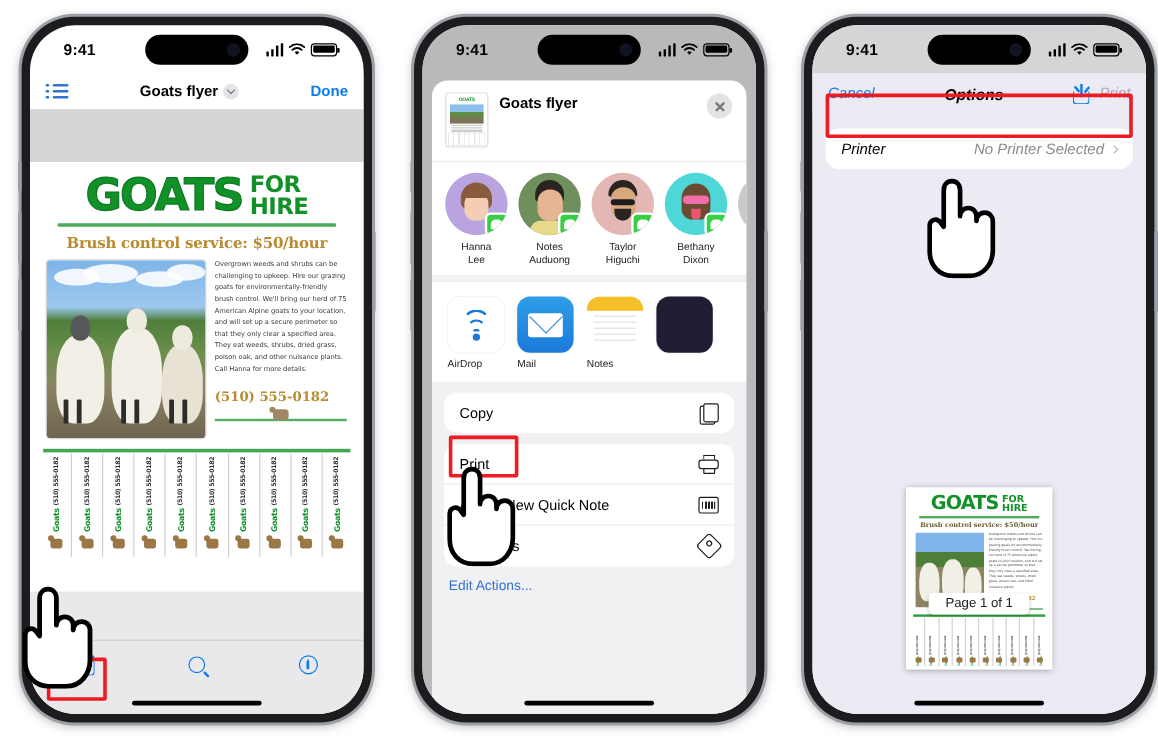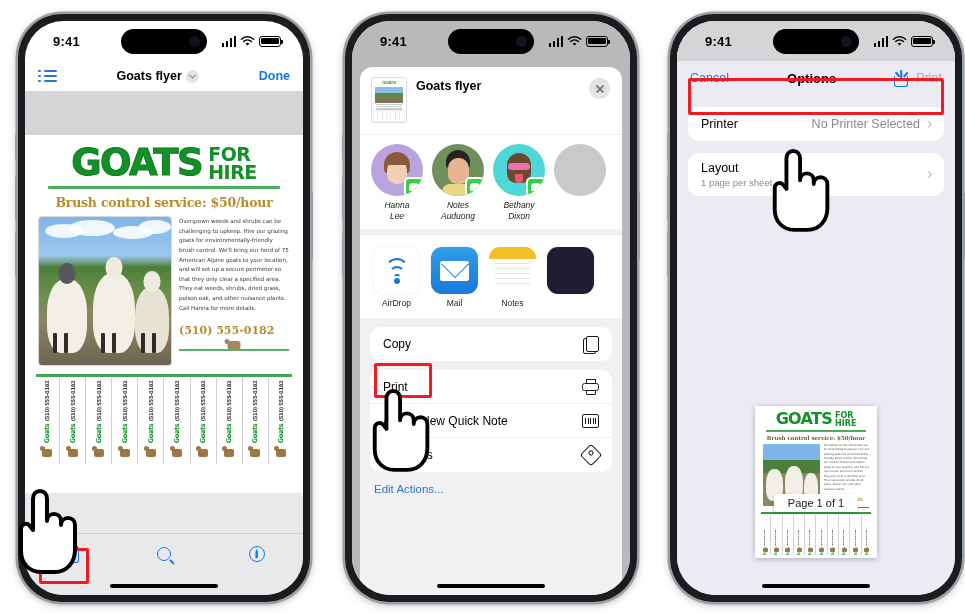--- a/index.html
+++ b/index.html
@@ -317,40 +317,40 @@
   .close-btn::before, .close-btn::after {
     content:""; position:absolute; width:10px;height:1.6px;background:#7a7a80;border-radius:1px;
   }
   .close-btn::before { transform:rotate(45deg); }
   .close-btn::after { transform:rotate(-45deg); }
 
   .contacts-row {
     background:#fff; display:flex; gap:9px; padding:9px 11px 8px;
     border-top:1px solid #ececef; overflow:hidden;
   }
-  .contact { width:52px; flex:none; text-align:center;font-style:italic; }
+  .contact { width:52px; flex:none; text-align:center; }
   .avatar {
     width:52px;height:52px;border-radius:50%;position:relative;margin:0 auto;
     overflow:hidden;
   }
   .av-badge {
     position:absolute; right:-1px; bottom:-1px;
     width:20px;height:20px;border-radius:5px;background:#37d045;
     border:2px solid #fff; display:flex;align-items:center;justify-content:center;
   }
   .av-badge::after {
     content:""; width:10px;height:8px;background:#fff;
     border-radius:5px 5px 5px 1px;
   }
   .c-name { font-size:8.5px; color:#1c1c1e; line-height:1.25; margin-top:4px; }
   .apps-row {
     background:#fff; display:flex; gap:11px; padding:12px 13px 10px;
     border-top:1px solid #ececef; overflow:hidden; margin-top:5px;
   }
-  .app { width:47px; flex:none; text-align:center; }
+  .app { width:47px; flex:none; }
   .app-icon {
     width:47px;height:47px;border-radius:11px;margin:0 auto;
     display:flex;align-items:center;justify-content:center;position:relative;
     box-shadow:0 0 0 .6px rgba(0,0,0,.07);
   }
   .app-name { font-size:8.5px; color:#1c1c1e; margin-top:4px; }
   .airdrop-rings { position:relative;width:26px;height:26px; }
   .airdrop-rings i {
     position:absolute; left:50%; bottom:2px; transform:translateX(-50%);
     border:2px solid #1a78d8; border-bottom-color:transparent;
@@ -796,20 +796,32 @@
               <div style="position:absolute;left:14px;top:6px;width:24px;height:18px;background:#2a2420;border-radius:12px 12px 3px 3px"></div>
               <div style="position:absolute;left:16px;top:14px;width:21px;height:26px;background:#e6b694;border-radius:10px 10px 9px 9px"></div>
               <div style="position:absolute;left:10px;bottom:0;width:33px;height:12px;background:#e8d98a;border-radius:8px 8px 0 0"></div>
               <div class="av-badge"></div>
             </div>
             <div class="c-name">
               <span>Notes</span><br><span>Auduong</span>
             </div>
           </div>
           <div class="contact">
+            <div class="avatar" style="background:#e3b7b3">
+              <div style="position:absolute;left:14px;top:6px;width:24px;height:14px;background:#2a2420;border-radius:12px 12px 2px 2px"></div>
+              <div style="position:absolute;left:16px;top:12px;width:21px;height:26px;background:#d9a87f;border-radius:10px 10px 9px 9px"></div>
+              <div style="position:absolute;left:16px;top:22px;width:20px;height:5px;background:#1c1c1e;border-radius:3px"></div>
+              <div style="position:absolute;left:19px;top:30px;width:14px;height:10px;background:#2a2420;border-radius:0 0 7px 7px"></div>
+              <div class="av-badge"></div>
+            </div>
+            <div class="c-name">
+              <span>Taylor</span><br><span>Higuchi</span>
+            </div>
+          </div>
+          <div class="contact">
             <div class="avatar" style="background:#4fd6d6">
               <div style="position:absolute;left:14px;top:9px;width:24px;height:30px;background:#6b4a32;border-radius:12px 12px 9px 9px"></div>
               <div style="position:absolute;left:15px;top:19px;width:22px;height:7px;background:#f06fa8;border-radius:4px"></div>
               <div style="position:absolute;left:22px;top:30px;width:8px;height:9px;background:#e8566f;border-radius:0 0 4px 4px"></div>
               <div class="av-badge"></div>
             </div>
             <div class="c-name">
               <span>Bethany</span><br><span>Dixon</span>
             </div>
           </div>
@@ -915,21 +927,21 @@
               <path d="M7.5 9.6 5.6 7.5a2.9 2.9 0 0 1 3.8 0Z" fill="#000"></path>
               <path d="M3.6 5.5a5.8 5.8 0 0 1 7.8 0" stroke="#000" stroke-width="1.5" fill="none" stroke-linecap="round"></path>
               <path d="M1.4 3.2a9 9 0 0 1 12.2 0" stroke="#000" stroke-width="1.5" fill="none" stroke-linecap="round"></path>
             </svg>
           <div class="batt">
               <span></span>
             </div>
         </div>
       </div>
 
-      <div style="position:relative;z-index:5;">
+      <div style="position:relative;z-index:5;font-style:italic;">
         <div class="p3nav">
           <div class="p3cancel">Cancel</div>
           <div class="p3title">Options</div>
           <div class="p3share">
               <div class="box"></div>
               <div class="arr"></div>
             </div>
           <div class="p3print">Print</div>
         </div>
 
@@ -937,27 +949,20 @@
           <div class="opt-row">
             <span>Printer</span>
             <span class="opt-val">
               <span>No Printer Selected</span>
               <span class="chev"></span>
             </span>
           </div>
         </div>
 
 
-        <div class="opt-group">
-          <div class="opt-row two-line">
-            <span>Layout</span>
-            <span class="sub">1 page per sheet</span>
-            <span class="chev"></span>
-          </div>
-        </div>
       </div>
 
       <div class="preview-wrap">
         <div class="preview">
           <div class="pv-head">
             <div class="pv-goats">GOATS</div>
             <div class="pv-fh">
               <span>FOR</span>
               <span>HIRE</span>
             </div>

